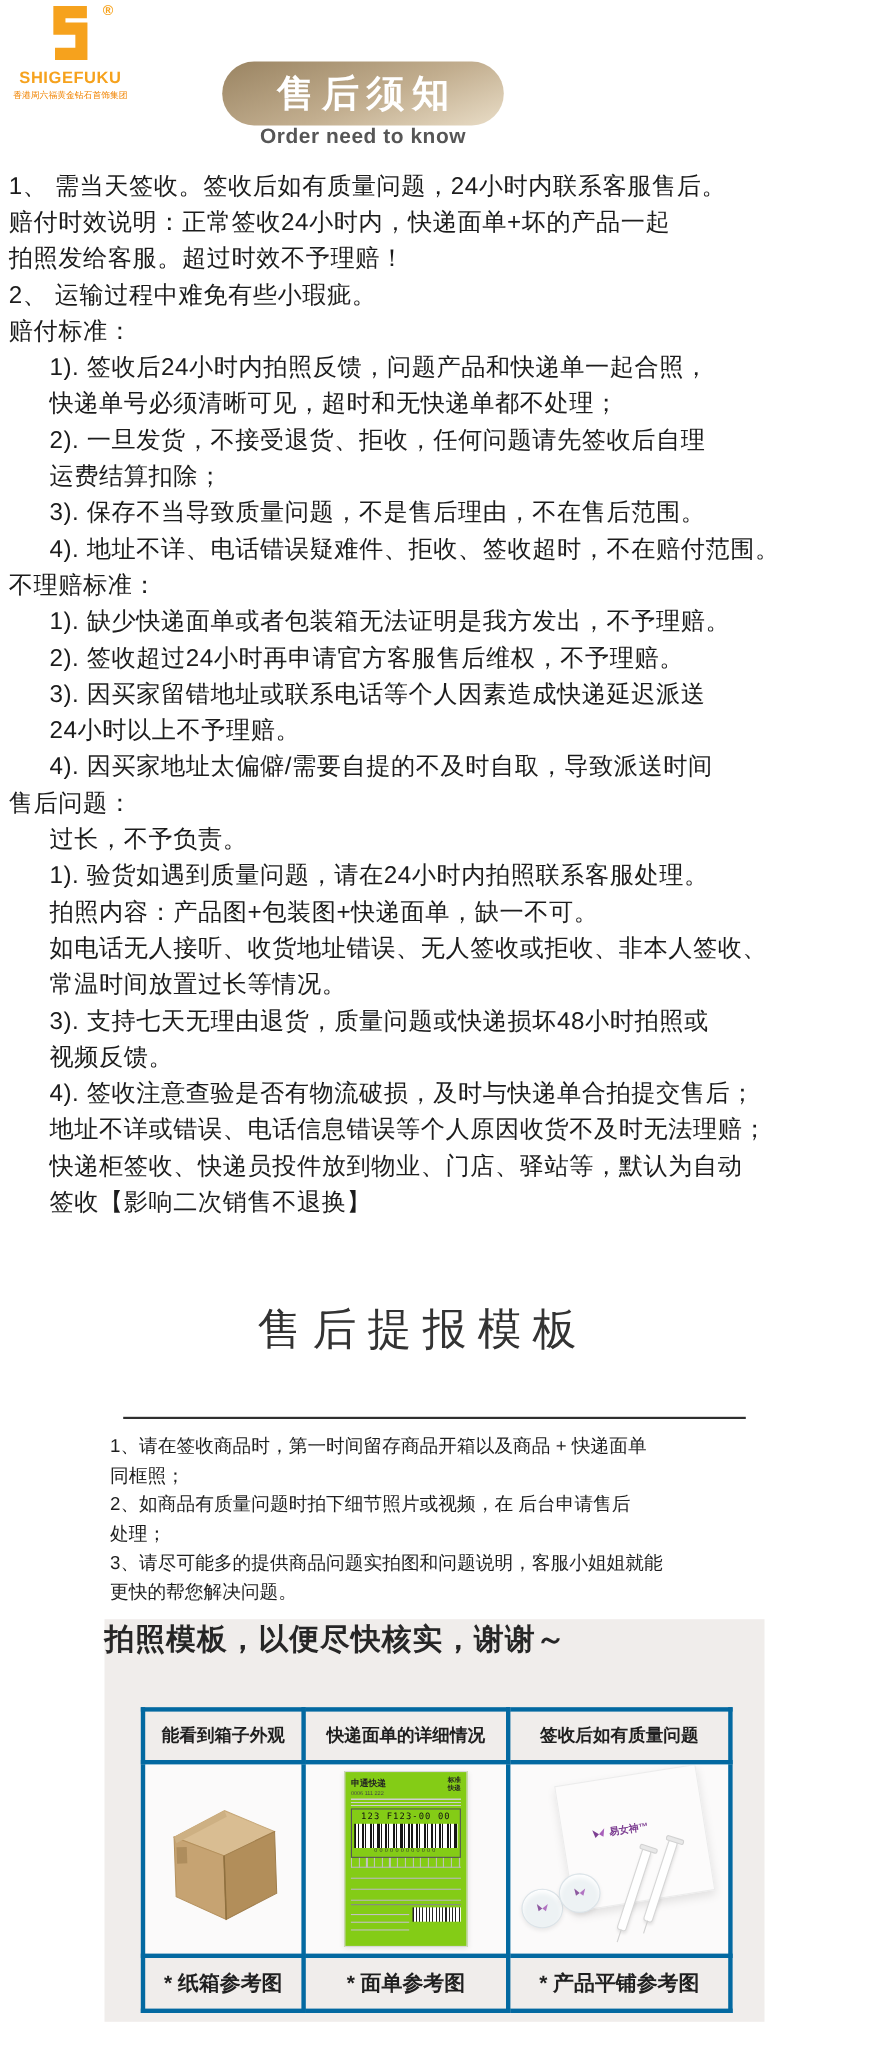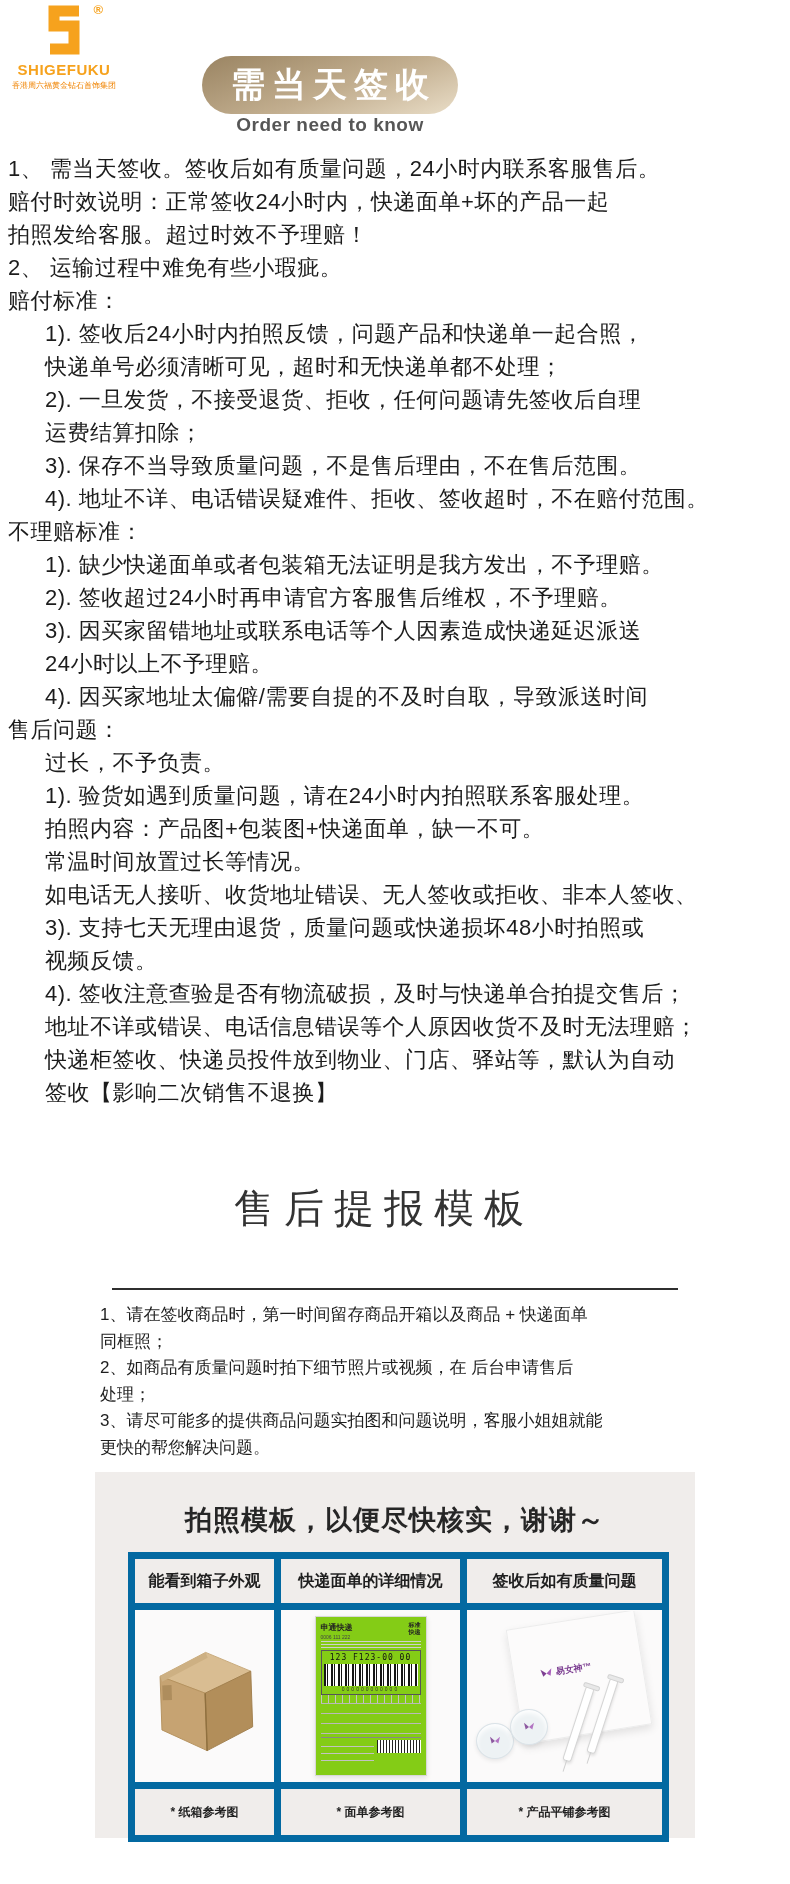--- a/index.html
+++ b/index.html
@@ -30,28 +30,28 @@
   
   .tpl-title{position:absolute;top:1181px;left:0;width:758px;text-align:center;font-size:40px;
     color:#333;letter-spacing:10px;text-indent:10px;}
   .tpl-rule{position:absolute;top:1288px;left:112px;width:566px;border-top:2px solid #2f2f2f;}
   .tpl-list{position:absolute;top:1302px;left:100px;width:490px;font-size:17px;
     line-height:26.5px;color:#1e1e1e;}
   .tpl-list .line{white-space:nowrap;}
 
   
   .photo-panel{position:absolute;left:95px;top:1472px;width:600px;height:366px;background:#f0edeb;}
-  .photo-panel-title{text-align:center;padding-top:30px;font-size:27px;font-weight:bold;
+  .photo-panel-title{font-size:27px;font-weight:bold;
     color:#262626;letter-spacing:1px;}
   .photo-table{position:absolute;left:33px;top:80px;width:534px;border-collapse:collapse;
     table-layout:fixed;}
-  .photo-table th,.photo-table td{border:7px solid #0369a1;text-align:center;padding:0;margin-left:12px;}
+  .photo-table th,.photo-table td{border:4px solid #0369a1;text-align:center;padding:0;margin-left:12px;}
   .photo-table .hdr{height:44px;font-size:16px;font-weight:bold;color:#1f1f1f;background:#f0edeb;}
   .photo-table .img{height:172px;background:#fbfafa;vertical-align:middle;}
-  .photo-table .cap{height:46px;font-size:12px;font-weight:bold;color:#1f1f1f;background:#f0edeb;}
+  .photo-table .cap{height:46px;font-size:19px;font-weight:bold;color:#1f1f1f;background:#f0edeb;}
   .c1{width:146px}.c2{width:186px}.c3{width:202px}
 
   
   .boxwrap{display:flex;justify-content:center;align-items:center;height:172px;}
 
   
   .waybill{width:112px;height:160px;margin:0 auto;background:#84cc16;border:1px solid #d8d8d8;
     box-shadow:0 2px 5px rgba(0,0,0,.10);padding:5px 5px;box-sizing:border-box;text-align:left;}
   .wb-head{display:flex;justify-content:space-between;align-items:flex-start;}
   .wb-carrier{font-size:8px;font-weight:bold;color:#222;}
@@ -103,21 +103,21 @@
       <svg width="46" height="52" viewBox="0 0 46 52">
         <path d="M38 7 H13 V22 H33 V45 H9" fill="none" stroke="#f6a21d" stroke-width="11"></path>
       </svg>
       <span class="brand-reg">®</span>
     </span>
     <div class="brand-name">SHIGEFUKU</div>
     <div class="brand-tagline">香港周六福黄金钻石首饰集团</div>
   </div>
 
   <div class="title-badge">
-    <span>需当天签收</span>
+    <span>售后须知</span>
   </div>
   <div class="subtitle">Order need to know</div>
 
   <div class="notice">
 
       <div class="line l0">1、 需当天签收。签收后如有质量问题，24小时内联系客服售后。</div>
 
       <div class="line l0">赔付时效说明：正常签收24小时内，快递面单+坏的产品一起</div>
 
       <div class="line l0">拍照发给客服。超过时效不予理赔！</div>
@@ -153,23 +153,23 @@
 
       <div class="line l0">售后问题：</div>
 
       <div class="line l1">过长，不予负责。</div>
 
       <div class="line l1">1). 验货如遇到质量问题，请在24小时内拍照联系客服处理。</div>
 
       <div class="line l1">拍照内容：产品图+包装图+快递面单，缺一不可。</div>
 
 
+      <div class="line l1">如电话无人接听、收货地址错误、无人签收或拒收、非本人签收、</div>
+
       <div class="line l1">常温时间放置过长等情况。</div>
-
-      <div class="line l1">如电话无人接听、收货地址错误、无人签收或拒收、非本人签收、</div>
 
       <div class="line l1">3). 支持七天无理由退货，质量问题或快递损坏48小时拍照或</div>
 
       <div class="line l1">视频反馈。</div>
 
       <div class="line l1">4). 签收注意查验是否有物流破损，及时与快递单合拍提交售后；</div>
 
       <div class="line l1">地址不详或错误、电话信息错误等个人原因收货不及时无法理赔；</div>
 
       <div class="line l1">快递柜签收、快递员投件放到物业、门店、驿站等，默认为自动</div>

